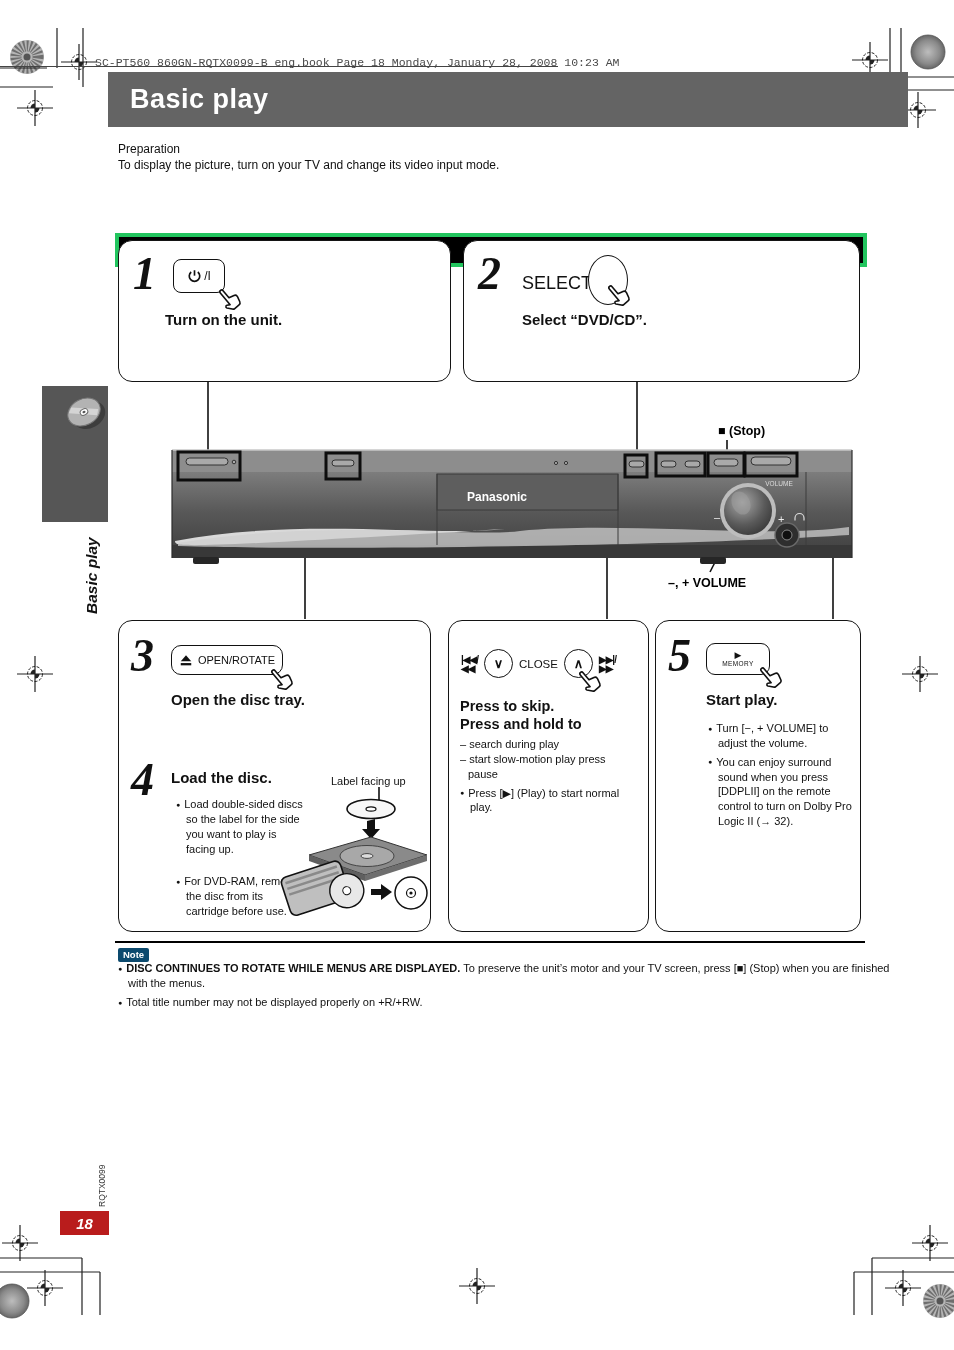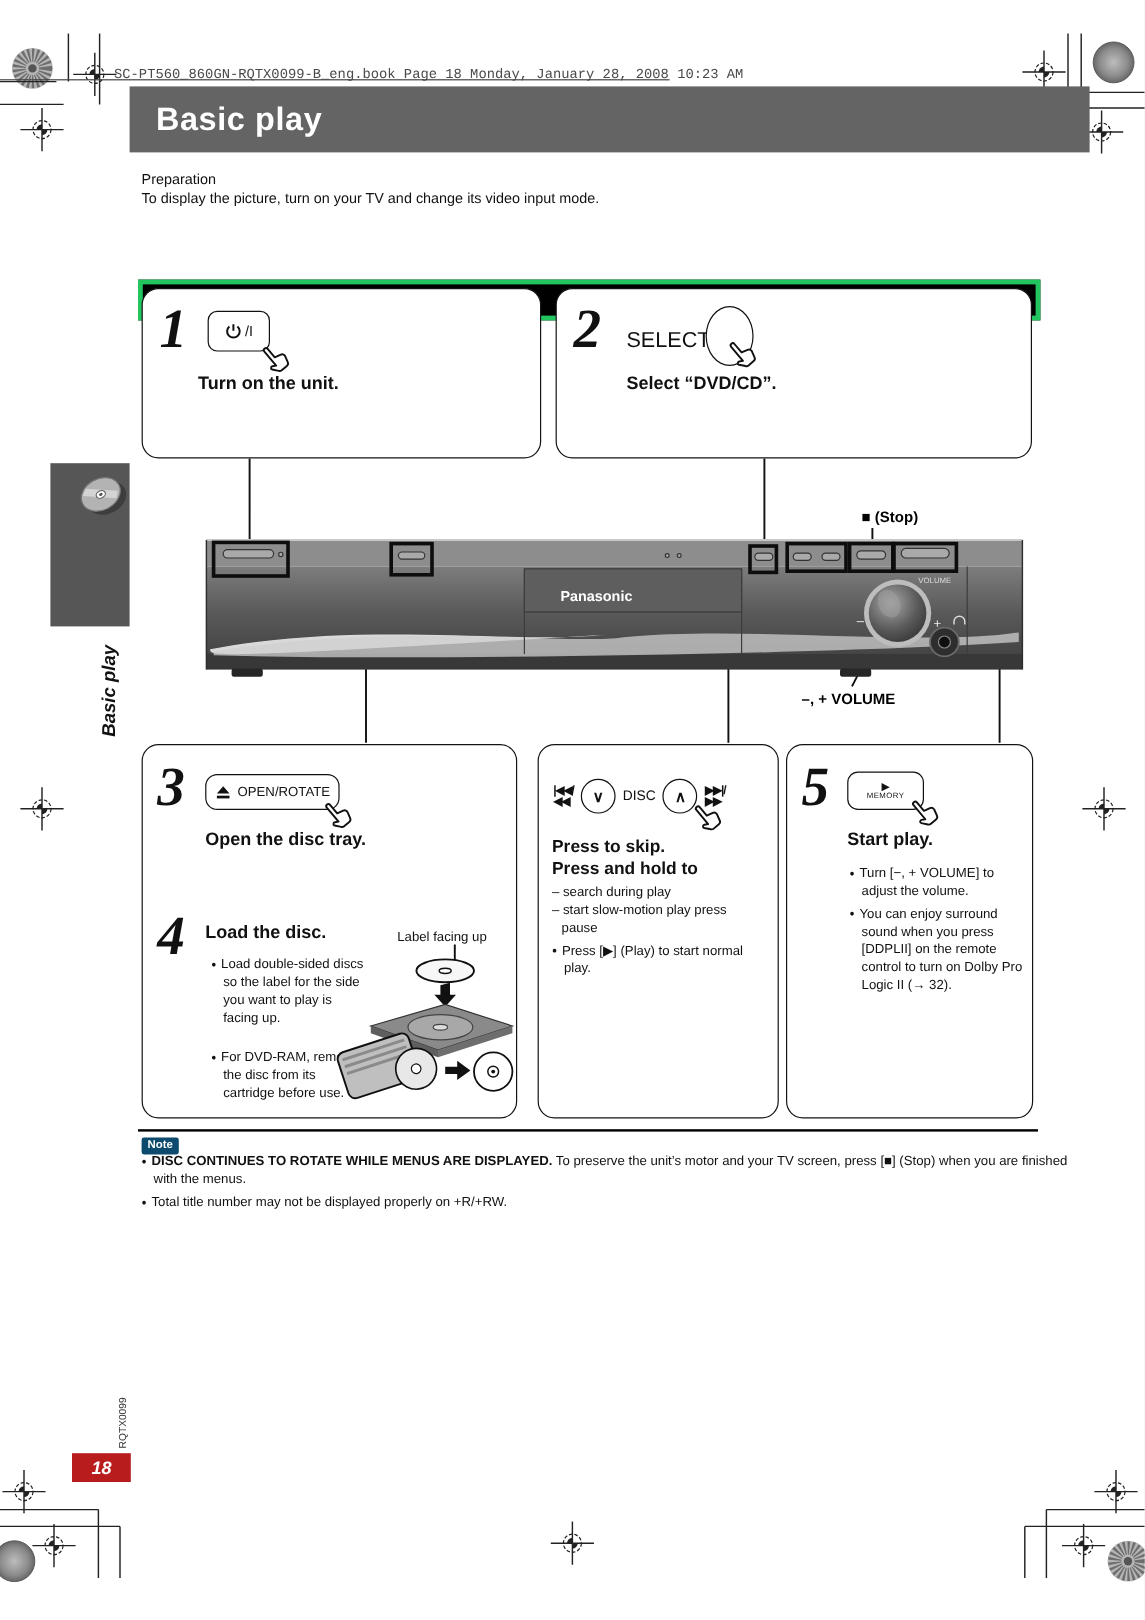--- a/index.html
+++ b/index.html
@@ -288,21 +288,21 @@
 
   <div class="abs stepbox boxm">
     <div class="abs" style="left:12px;top:28px;display:flex;align-items:center;gap:6px">
       <div class="skipstack">
         <div>|◀◀/</div>
           <div>◀◀</div>
       </div>
       <div class="circle-btn">
         <span>∨</span>
       </div>
-      <span style="font-size:11.5px">DISC</span>
+      <span style="font-size:11.5px">CLOSE</span>
       <div class="circle-btn">
         <span>∧</span>
       </div>
       <div class="skipstack">
         <div>▶▶|/</div>
           <div>▶▶</div>
       </div>
     </div>
     <svg class="abs hand" style="left:128px;top:46px">
       <use href="#hand"></use>

